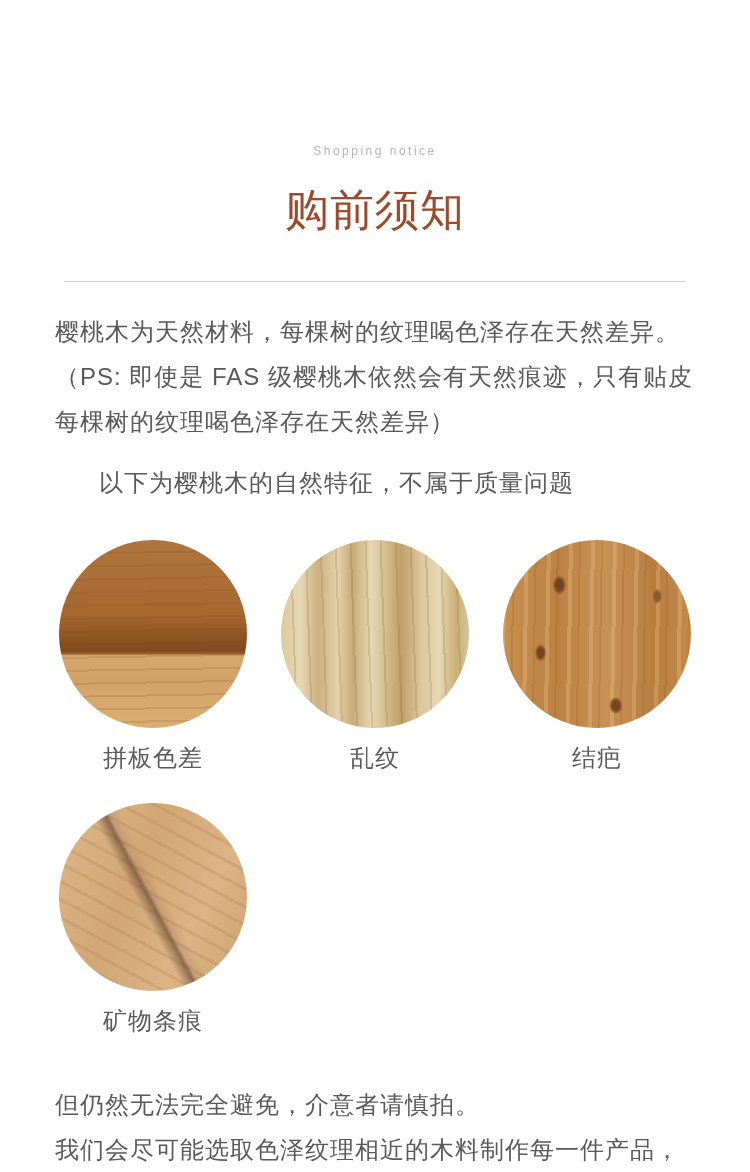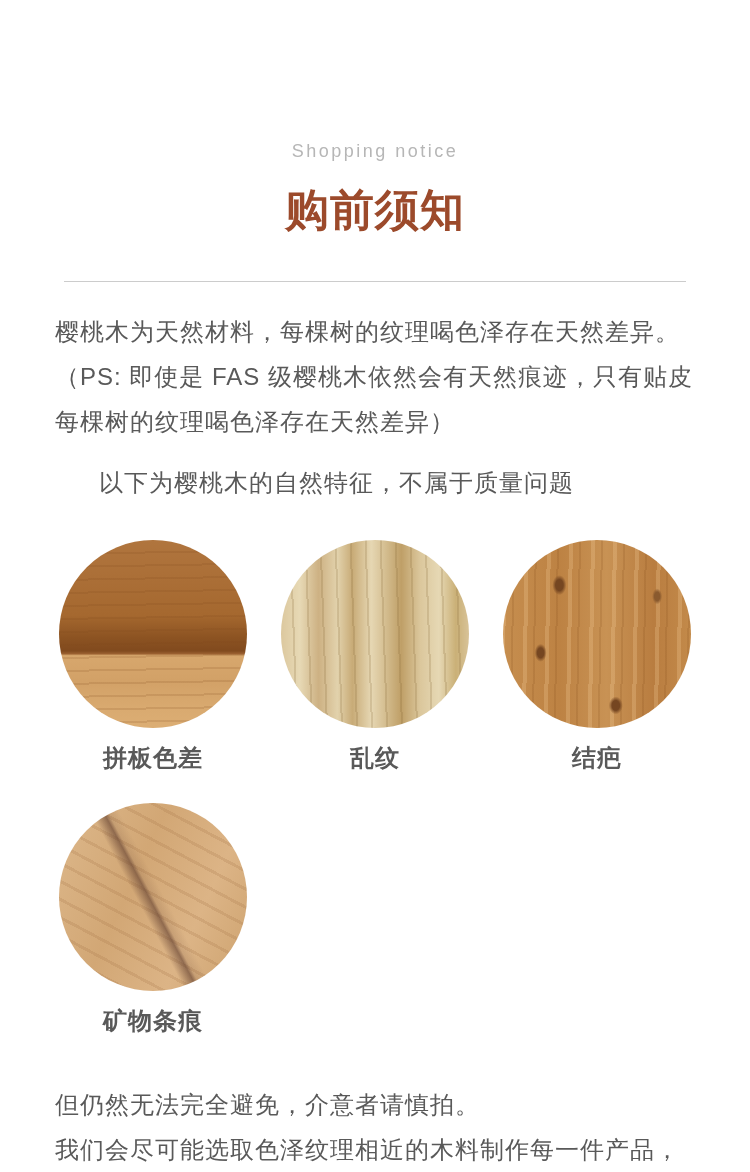--- a/index.html
+++ b/index.html
@@ -16,30 +16,30 @@
     overflow: hidden;
     box-sizing: border-box;
   }
 
   
   .header {
     padding-top: 140px;
     text-align: center;
   }
   .eyebrow {
-    font-size: 18px;
+    font-size: 12px;
     line-height: 22px;
     color: #b6b6b6;
     letter-spacing: 2.5px;
   }
   .title {
     margin-top: 24px;
     font-size: 44px;
     line-height: 48px;
-    font-weight: bold;
+    font-weight: normal;
     color: #9c4a2b;
     letter-spacing: 1px;
   }
   .divider {
     width: 622px;
     height: 1px;
     margin: 47px auto 0 auto;
     background: #cccccc;
   }
 
@@ -65,21 +65,20 @@
     flex-wrap: wrap;
     justify-content: space-between;
     row-gap: 31px;
     padding: 0 59px;
     margin-top: 35px;
   }
   .feature {
     margin: 0;
     width: 188px;
     text-align: center;
-    font-weight: bold;
   }
   .circle {
     width: 188px;
     height: 188px;
     border-radius: 50%;
   }
   .caption {
     margin-top: 16px;
     font-size: 24px;
     line-height: 28px;

